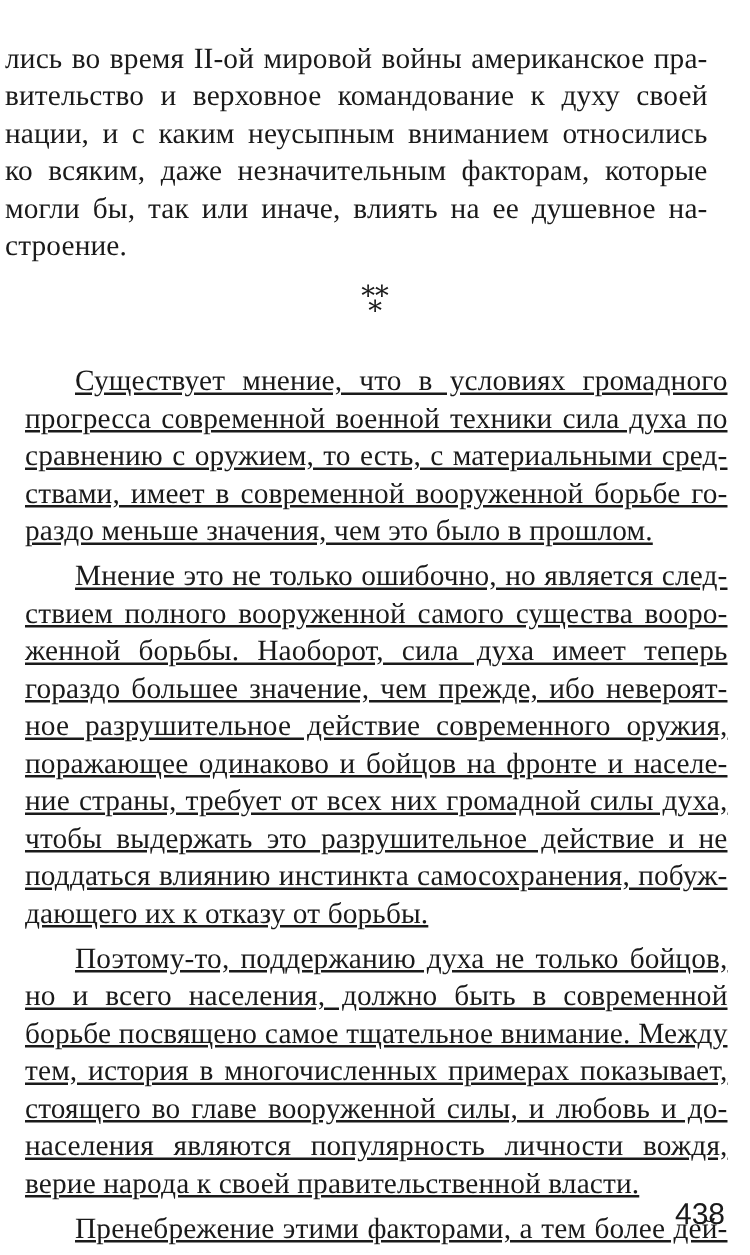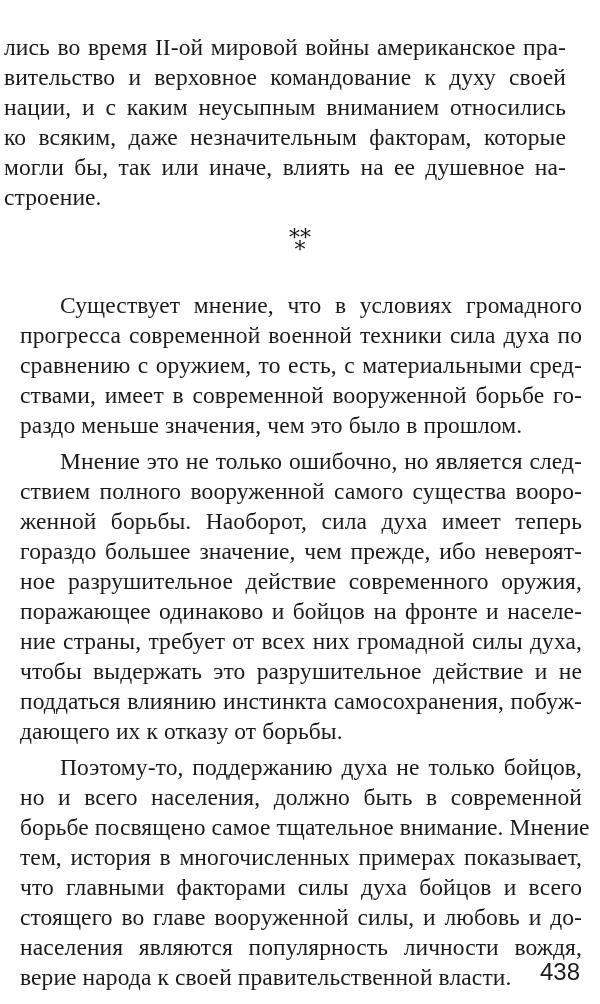--- a/index.html
+++ b/index.html
@@ -12,21 +12,21 @@
     position: absolute; left: 4px; top: 32px; width: 562px;
   }
   .line {
     display: block; height: 30px; line-height: 30px;
     font-size: 23.5px; white-space: nowrap;
     text-align: justify; text-align-last: justify;
     letter-spacing: 0.1px;
   }
   .line.last { text-align-last: left; }
   .line.indent { text-indent: 0; padding-left: 40px; }
-  .para { margin: 0 0 6px 0; }
+  .para { margin: 0 0 6px 0; text-decoration: underline; }
   .asterism {
     position: absolute; left: 0; width: 600px; top: 232px;
     text-align: center; font-size: 22px; line-height: 12px;
     font-family: "DejaVu Serif", serif;
   }
   .asterism span { display: block; }
   .page-number {
     position: absolute; right: 20px; top: 958px;
     font-size: 24px; font-family: "Liberation Sans", sans-serif;
   }
@@ -65,23 +65,22 @@
     <span class="line">ное разрушительное действие современного оружия,</span>
     <span class="line">поражающее одинаково и бойцов на фронте и населе-</span>
     <span class="line">ние страны, требует от всех них громадной силы духа,</span>
     <span class="line">чтобы выдержать это разрушительное действие и не</span>
     <span class="line">поддаться влиянию инстинкта самосохранения, побуж-</span>
     <span class="line last">дающего их к отказу от борьбы.</span>
   </div>
   <div class="para">
     <span class="line indent">Поэтому-то, поддержанию духа не только бойцов,</span>
     <span class="line">но и всего населения, должно быть в современной</span>
-    <span class="line">борьбе посвящено самое тщательное внимание. Мнение</span>
+    <span class="line">борьбе посвящено самое тщательное внимание. Между</span>
     <span class="line">тем, история в многочисленных примерах показывает,</span>
-    <span class="line">что главными факторами силы духа бойцов и всего</span>
     <span class="line">стоящего во главе вооруженной силы, и любовь и до-</span>
     <span class="line">населения являются популярность личности вождя,</span>
     <span class="line last">верие народа к своей правительственной власти.</span>
   </div>
   <div class="para">
     <span class="line indent">Пренебрежение этими факторами, а тем более дей-</span>
 
   </div>
 </div>
 

